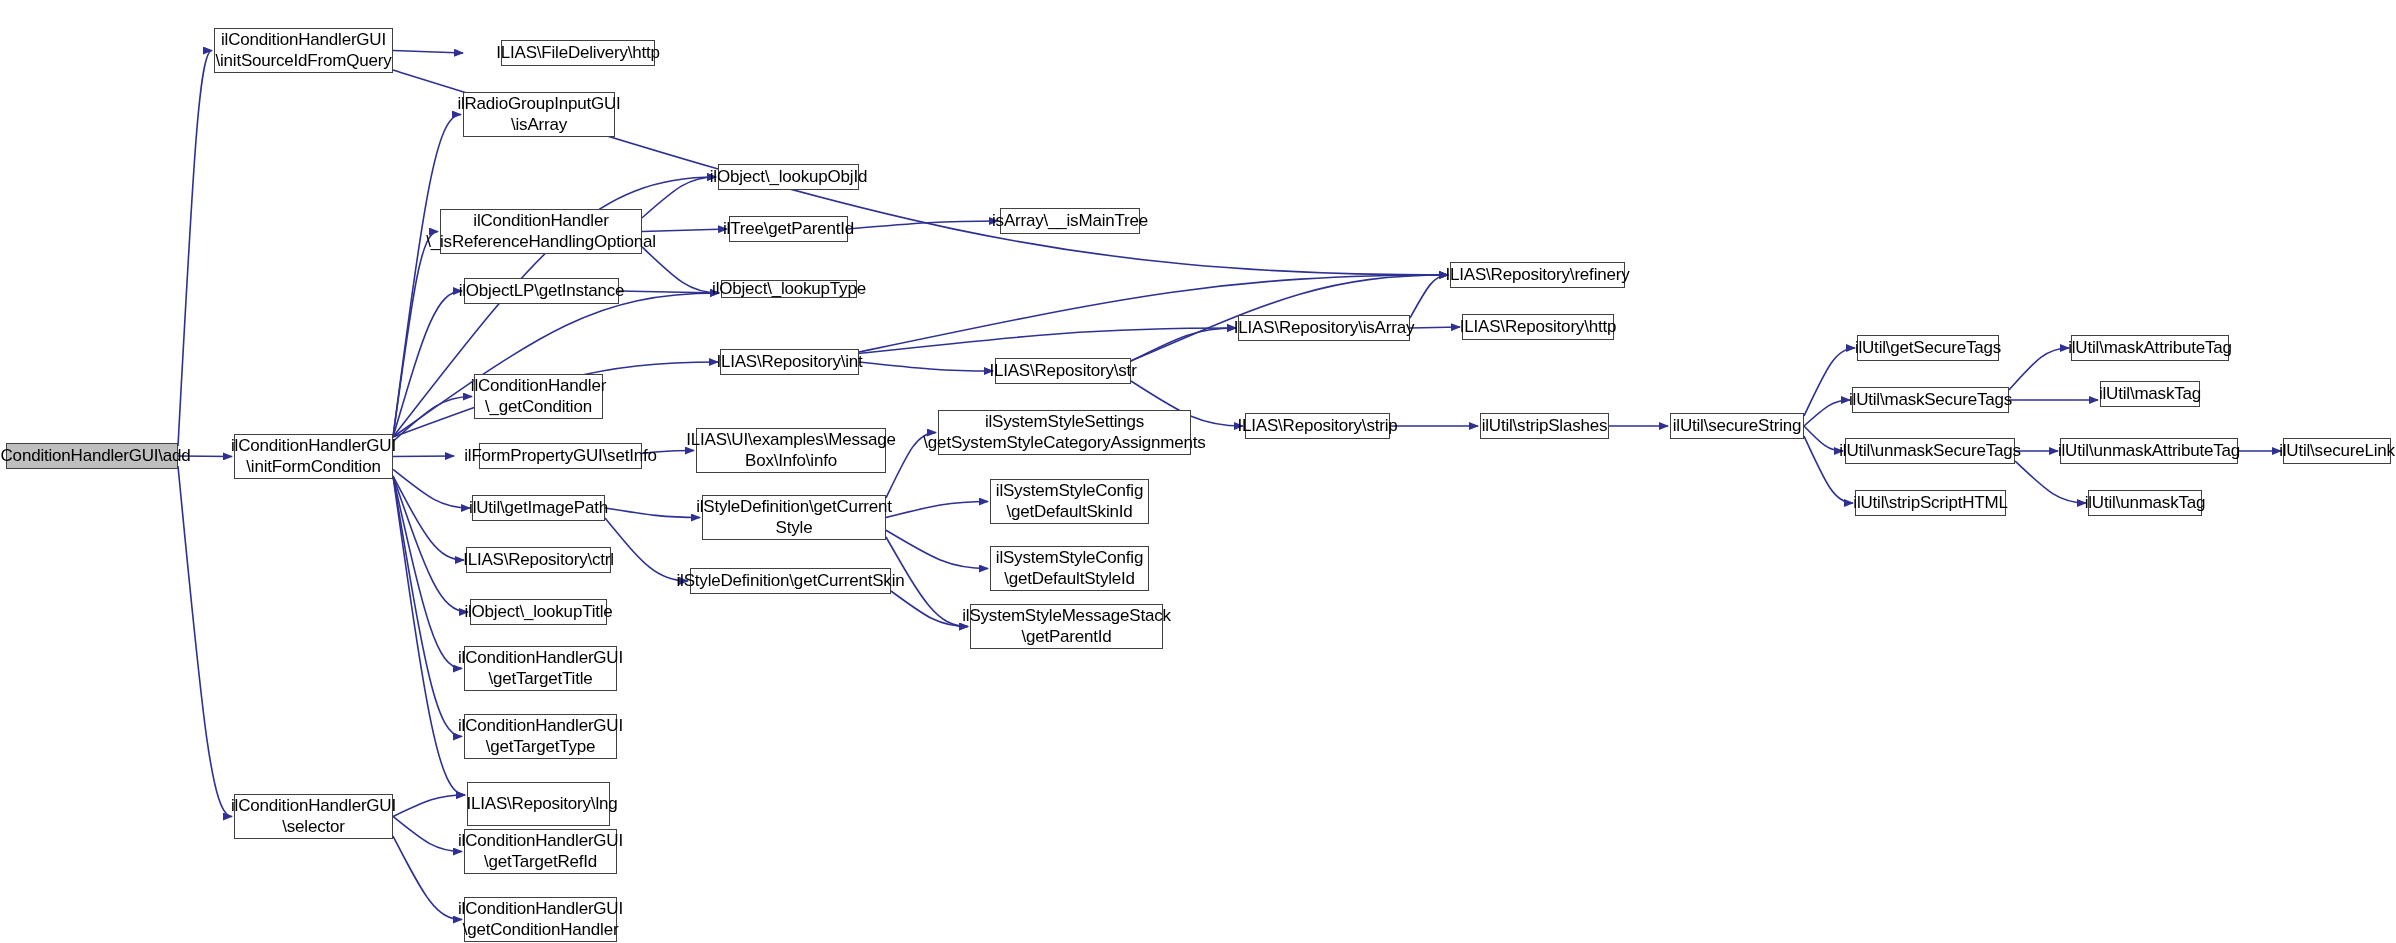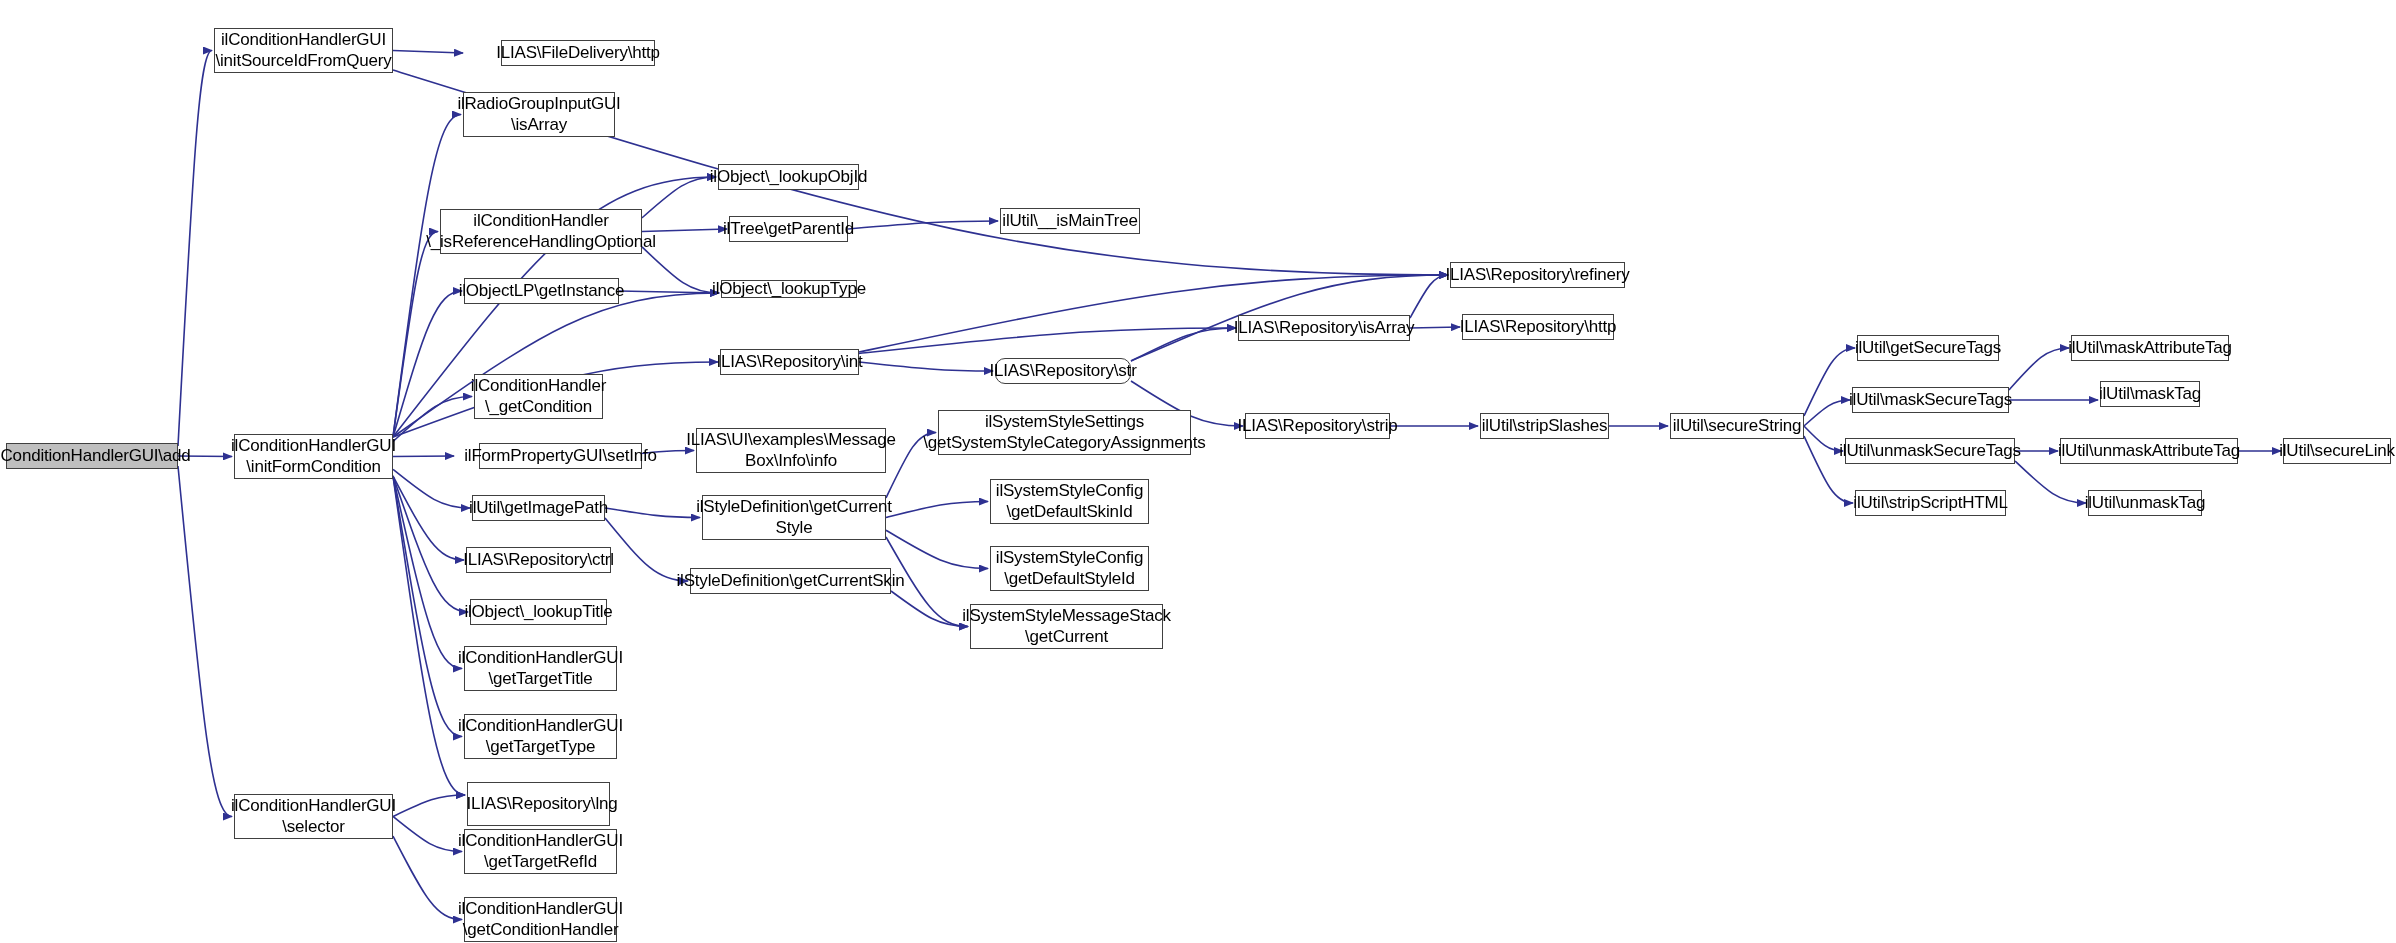--- a/index.html
+++ b/index.html
@@ -142,31 +142,31 @@
 \getConditionHandler</div>
       <div class="node" style="left: 718px; top: 164px; width: 141px; height: 26px;">ilObject\_lookupObjId</div>
       <div class="node" style="left: 729px; top: 216px; width: 119px; height: 26px;">ilTree\getParentId</div>
       <div class="node" style="left: 721px; top: 280px; width: 136px; height: 18px;">ilObject\_lookupType</div>
       <div class="node" style="left: 720px; top: 349px; width: 139px; height: 26px;">ILIAS\Repository\int</div>
       <div class="node" style="left: 696px; top: 428px; width: 190px; height: 45px;">ILIAS\UI\examples\Message
 Box\Info\info</div>
       <div class="node" style="left: 702px; top: 495px; width: 184px; height: 45px;">ilStyleDefinition\getCurrent
 Style</div>
       <div class="node" style="left: 690px; top: 568px; width: 201px; height: 26px;">ilStyleDefinition\getCurrentSkin</div>
-      <div class="node" style="left: 1000px; top: 208px; width: 140px; height: 26px;">ilUtil\__isMainTree</div>
-      <div class="node" style="left: 995px; top: 358px; width: 136px; height: 26px; border-radius: 10px;">ILIAS\Repository\str</div>
+      <div class="node" style="left: 1000px; top: 208px; width: 140px; height: 26px;">isArray\__isMainTree</div>
+      <div class="node" style="left: 995px; top: 358px; width: 136px; height: 26px;">ILIAS\Repository\str</div>
       <div class="node" style="left: 1245px; top: 413px; width: 145px; height: 26px; text-align: center;">ILIAS\Repository\strip</div>
       <div class="node" style="left: 938px; top: 410px; width: 253px; height: 45px;">ilSystemStyleSettings
 \getSystemStyleCategoryAssignments</div>
       <div class="node" style="left: 990px; top: 479px; width: 159px; height: 45px;">ilSystemStyleConfig
 \getDefaultSkinId</div>
       <div class="node" style="left: 990px; top: 546px; width: 159px; height: 45px;">ilSystemStyleConfig
 \getDefaultStyleId</div>
       <div class="node" style="left: 970px; top: 604px; width: 193px; height: 45px;">ilSystemStyleMessageStack
-\getCurrent</div>
+\getParentId</div>
       <div class="node" style="left: 1238px; top: 315px; width: 172px; height: 26px;">ILIAS\Repository\isArray</div>
       <div class="node" style="left: 1450px; top: 262px; width: 175px; height: 26px;">ILIAS\Repository\refinery</div>
       <div class="node" style="left: 1462px; top: 314px; width: 152px; height: 26px;">ILIAS\Repository\http</div>
       <div class="node" style="left: 1480px; top: 413px; width: 129px; height: 26px;">ilUtil\stripSlashes</div>
       <div class="node" style="left: 1670px; top: 413px; width: 134px; height: 26px;">ilUtil\secureString</div>
       <div class="node" style="left: 1857px; top: 335px; width: 142px; height: 26px;">ilUtil\getSecureTags</div>
       <div class="node" style="left: 1852px; top: 387px; width: 157px; height: 26px;">ilUtil\maskSecureTags</div>
       <div class="node" style="left: 1845px; top: 438px; width: 170px; height: 26px;">ilUtil\unmaskSecureTags</div>
       <div class="node" style="left: 1855px; top: 490px; width: 151px; height: 26px;">ilUtil\stripScriptHTML</div>
       <div class="node" style="left: 2071px; top: 335px; width: 158px; height: 26px;">ilUtil\maskAttributeTag</div>

